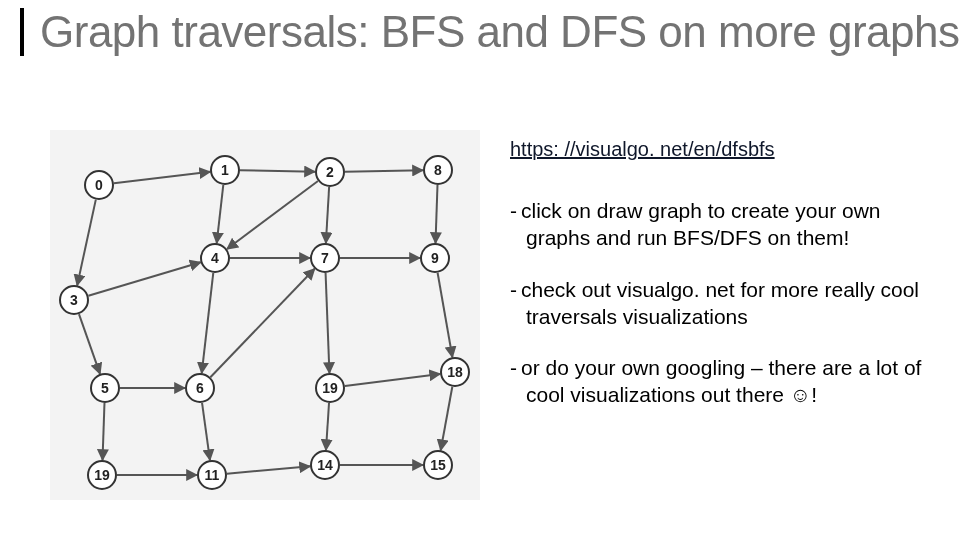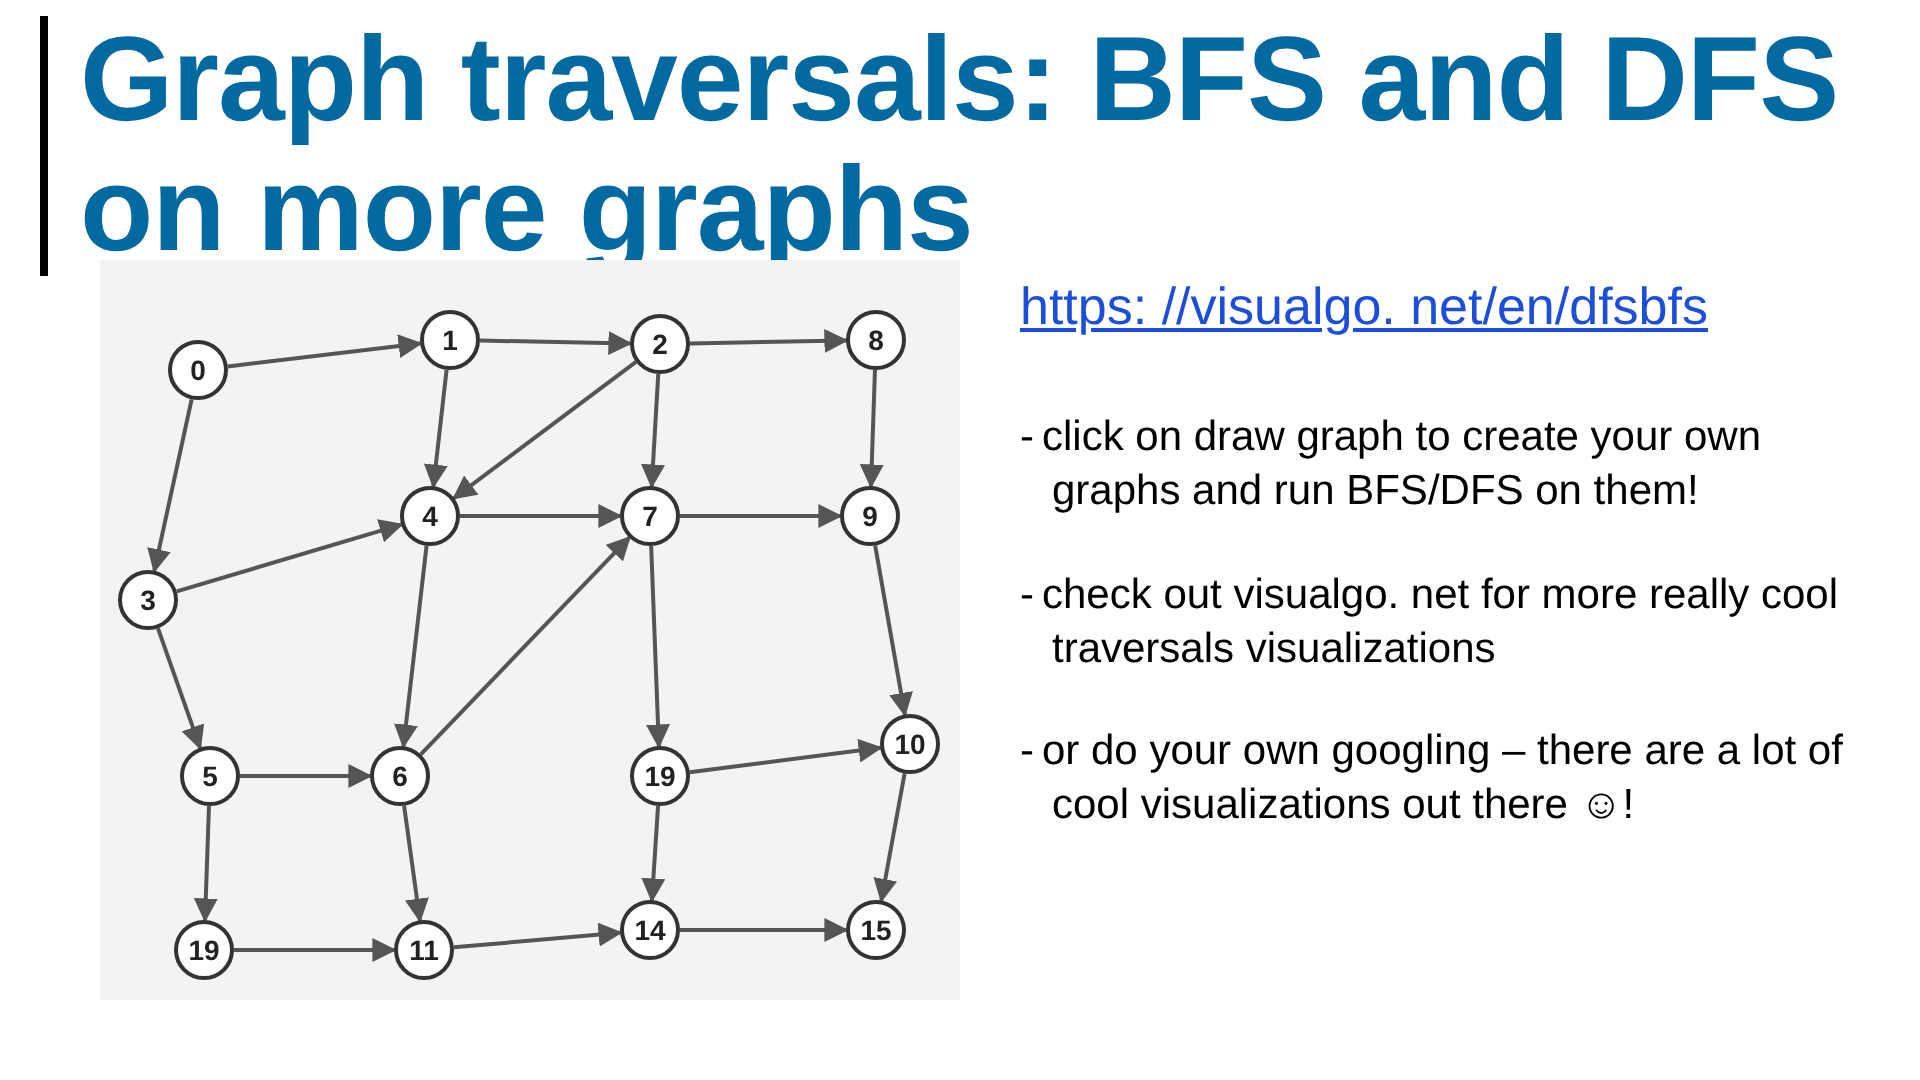--- a/index.html
+++ b/index.html
@@ -11,24 +11,24 @@
     position: relative;
   }
   .title-wrap {
     position: absolute;
     left: 20px;
     top: 8px;
     border-left: 4px solid #000;
     padding-left: 16px;
   }
   .title {
-    font-size: 60px;
-    font-weight: 700;
+    font-size: 44px;
+    font-weight: 400;
     line-height: 1.08;
-    color: #0369a1;
+    color: #737373;
     letter-spacing: -0.5px;
   }
   .graph-panel {
     position: absolute;
     left: 50px;
     top: 130px;
     width: 430px;
     height: 370px;
     background: #f3f3f3;
   }
@@ -54,23 +54,23 @@
   }
   .rhs {
     position: absolute;
     left: 510px;
     top: 138px;
     width: 420px;
     font-family: "Segoe UI", Arial, sans-serif;
     color: #000;
   }
   .link {
-    font-size: 26px;
+    font-size: 20px;
     text-decoration: underline;
-    color: #1d4ed8;
+    color: #0f172a;
     display: inline-block;
     margin-bottom: 36px;
     font-weight: 400;
   }
   .bullets { list-style: none; }
   .bullets li {
     font-size: 21px;
     line-height: 1.3;
     margin-bottom: 24px;
     padding-left: 16px;
@@ -126,21 +126,21 @@
     <div class="node" style="left: 175px; top: 40px;">1</div>
     <div class="node" style="left: 280px; top: 42px;">2</div>
     <div class="node" style="left: 388px; top: 40px;">8</div>
     <div class="node" style="left: 165px; top: 128px;">4</div>
     <div class="node" style="left: 275px; top: 128px;">7</div>
     <div class="node" style="left: 385px; top: 128px;">9</div>
     <div class="node" style="left: 24px; top: 170px;">3</div>
     <div class="node" style="left: 55px; top: 258px;">5</div>
     <div class="node" style="left: 150px; top: 258px;">6</div>
     <div class="node" style="left: 280px; top: 258px;">19</div>
-    <div class="node" style="left: 405px; top: 242px;">10</div>
+    <div class="node" style="left: 405px; top: 242px;">18</div>
     <div class="node" style="left: 52px; top: 345px;">19</div>
     <div class="node" style="left: 162px; top: 345px;">11</div>
     <div class="node" style="left: 275px; top: 335px;">14</div>
     <div class="node" style="left: 388px; top: 335px;">15</div>
   </div>
 
 <div class="rhs">
   <a class="link">https: //visualgo. net/en/dfsbfs</a>
   <ul class="bullets" id="bullets">
       <li>click on draw graph to create your own graphs and run BFS/DFS on them!</li>

